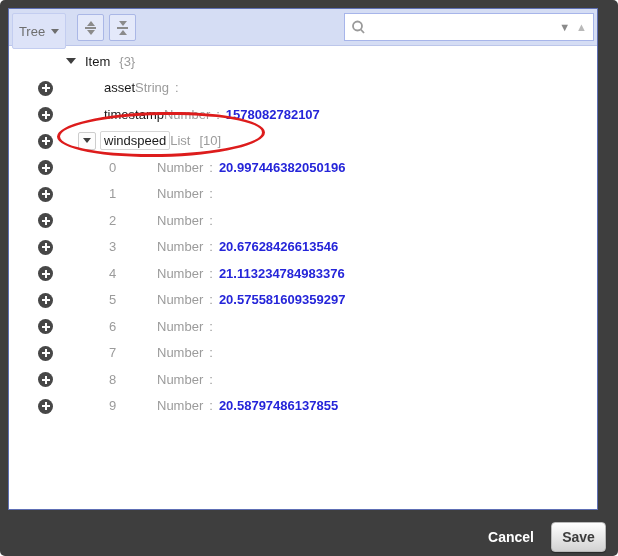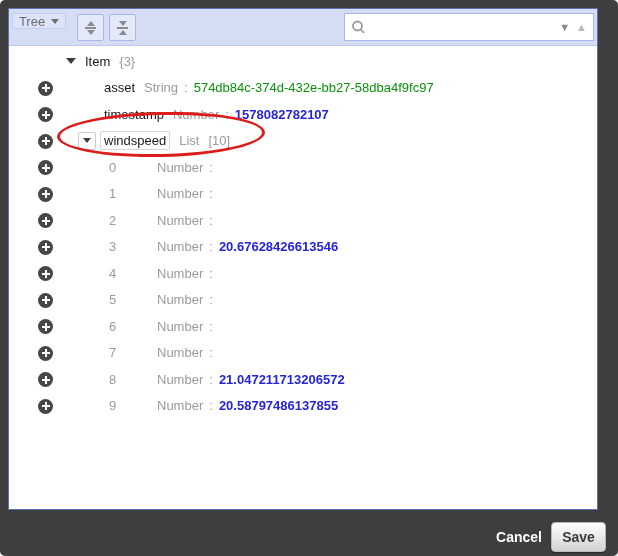--- a/index.html
+++ b/index.html
@@ -8,21 +8,21 @@
 
   
   .frame{position:absolute;inset:0;background:#3e3e3e;border-radius:5px;}
 
   
   .content{position:absolute;left:8px;top:8px;width:590px;height:502px;
            background:#ffffff;border:1px solid #5e6fb4;}
 
   
   .toolbar{position:relative;height:37px;background:#d5ddf4;border-bottom:1px solid #bcc6ea;}
-  .mode-btn{position:absolute;left:3px;top:4px;width:54px;height:16px;
+  .mode-btn{position:absolute;left:3px;top:4px;width:54px;height:36px;
             background:#dde3f8;border:1px solid #c3cdf0;border-radius:2px;
             display:flex;align-items:center;justify-content:center;gap:6px;
             color:#6e6e6e;font-size:13px;cursor:pointer;}
   .mode-caret{width:0;height:0;border-left:4px solid transparent;border-right:4px solid transparent;
               border-top:5px solid #6e6e6e;}
   .sq-btn{position:absolute;top:5px;width:27px;height:27px;background:#e4e9fa;
           border:1px solid #aab7e6;border-radius:2px;display:flex;flex-direction:column;
           align-items:center;justify-content:center;gap:1px;cursor:pointer;}
   .sq-btn .bar{width:11px;height:2px;background:#8b8b8b;}
   .t-up{width:0;height:0;border-left:4px solid transparent;border-right:4px solid transparent;
@@ -54,35 +54,35 @@
   .row-root .tri{margin-right:9px;}
   .row-prop{padding-left:95px;}
   .tri-box{position:absolute;left:69px;top:4px;width:18px;height:18px;border:1px solid #cdcdcd;
            border-radius:2px;background:#fdfdfd;display:flex;align-items:center;justify-content:center;
            cursor:pointer;}
   .tri-box .tri{border-left-width:4px;border-right-width:4px;border-top-width:5px;}
   .row-item{padding-left:100px;}
   .idx{display:inline-block;min-width:48px;color:#9b9b9b;}
   .key{color:#1a1a1a;}
   .key-hl{border:1px solid #d6d6d6;border-radius:2px;padding:1px 3px;margin-left:-4px;background:#fff;}
-  .type{color:#9b9b9b;margin-left:9px;}
+  .type{color:#9b9b9b;}
   .meta{color:#9b9b9b;margin-left:9px;}
   .sep{color:#9b9b9b;margin:0 6px;}
   .val{cursor:text;}
   .val-str{color:#0a930a;}
   .val-num{color:#2525d9;font-weight:bold;}
 
   
   .ellipse{position:absolute;left:48px;top:103px;width:208px;height:45px;
            border:3px solid #dd1c1c;border-radius:50%;transform:rotate(-1.2deg);
            pointer-events:none;z-index:5;}
 
   
   .footer{position:absolute;left:0;right:0;bottom:0;height:38px;display:flex;
-          align-items:center;justify-content:flex-end;gap:9px;padding-right:12px;}
+          align-items:center;justify-content:flex-end;gap:17px;padding-right:12px;}
   .cancel{color:#ffffff;font-weight:bold;font-size:14px;cursor:pointer;}
   .save{width:55px;height:30px;border:1px solid #b9b9b9;border-radius:4px;
         background:linear-gradient(#ffffff,#d2d2d2);color:#3c3c3c;font-weight:bold;
         font-size:14px;display:flex;align-items:center;justify-content:center;cursor:pointer;
         box-shadow:0 1px 1px rgba(0,0,0,0.35);text-align:right;}
 </style>
 </head>
 <body>
 
 <div class="stage">
@@ -122,21 +122,20 @@
         <span class="tri"></span>
         <span class="key">Item</span>
         <span class="meta">{3}</span>
       </div>
 
       <div class="row row-prop">
         <span class="plus"></span>
         <span class="key">asset</span>
         <span class="type">String</span>
         <span class="sep">:</span>
-        <span class="val val-str">574db84c-374d-432e-bb27-58dba4f9fc97</span>
       </div>
 
       <div class="row row-prop">
         <span class="plus"></span>
         <span class="key">timestamp</span>
         <span class="type">Number</span>
         <span class="sep">:</span>
         <span class="val val-num">1578082782107</span>
       </div>
 
@@ -148,20 +147,21 @@
         <span class="key key-hl">windspeed</span>
         <span class="type">List</span>
         <span class="meta">[10]</span>
       </div>
 
       <div class="row row-item">
         <span class="plus"></span>
         <span class="idx">0</span>
         <span class="type" style="margin-left:0">Number</span>
         <span class="sep">:</span>
+        <span class="val val-num">20.997446382050196</span>
       </div>
 
       <div class="row row-item">
         <span class="plus"></span>
         <span class="idx">1</span>
         <span class="type" style="margin-left:0">Number</span>
         <span class="sep">:</span>
       </div>
 
       <div class="row row-item">
@@ -177,27 +177,29 @@
         <span class="type" style="margin-left:0">Number</span>
         <span class="sep">:</span>
         <span class="val val-num">20.67628426613546</span>
       </div>
 
       <div class="row row-item">
         <span class="plus"></span>
         <span class="idx">4</span>
         <span class="type" style="margin-left:0">Number</span>
         <span class="sep">:</span>
+        <span class="val val-num">21.113234784983376</span>
       </div>
 
       <div class="row row-item">
         <span class="plus"></span>
         <span class="idx">5</span>
         <span class="type" style="margin-left:0">Number</span>
         <span class="sep">:</span>
+        <span class="val val-num">20.575581609359297</span>
       </div>
 
       <div class="row row-item">
         <span class="plus"></span>
         <span class="idx">6</span>
         <span class="type" style="margin-left:0">Number</span>
         <span class="sep">:</span>
       </div>
 
       <div class="row row-item">
@@ -205,21 +207,20 @@
         <span class="idx">7</span>
         <span class="type" style="margin-left:0">Number</span>
         <span class="sep">:</span>
       </div>
 
       <div class="row row-item">
         <span class="plus"></span>
         <span class="idx">8</span>
         <span class="type" style="margin-left:0">Number</span>
         <span class="sep">:</span>
-        <span class="val val-num">21.047211713206572</span>
       </div>
 
       <div class="row row-item">
         <span class="plus"></span>
         <span class="idx">9</span>
         <span class="type" style="margin-left:0">Number</span>
         <span class="sep">:</span>
         <span class="val val-num">20.58797486137855</span>
       </div>
 

